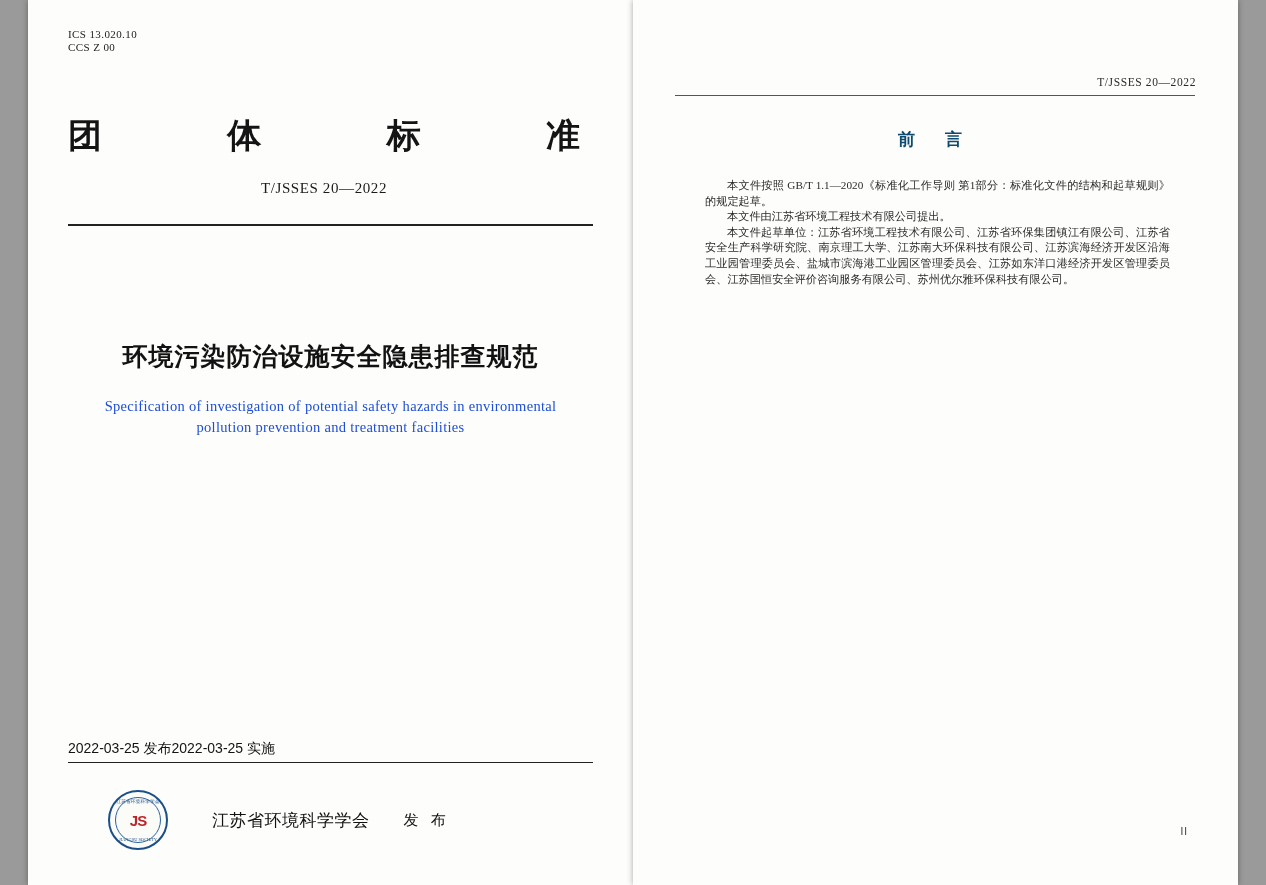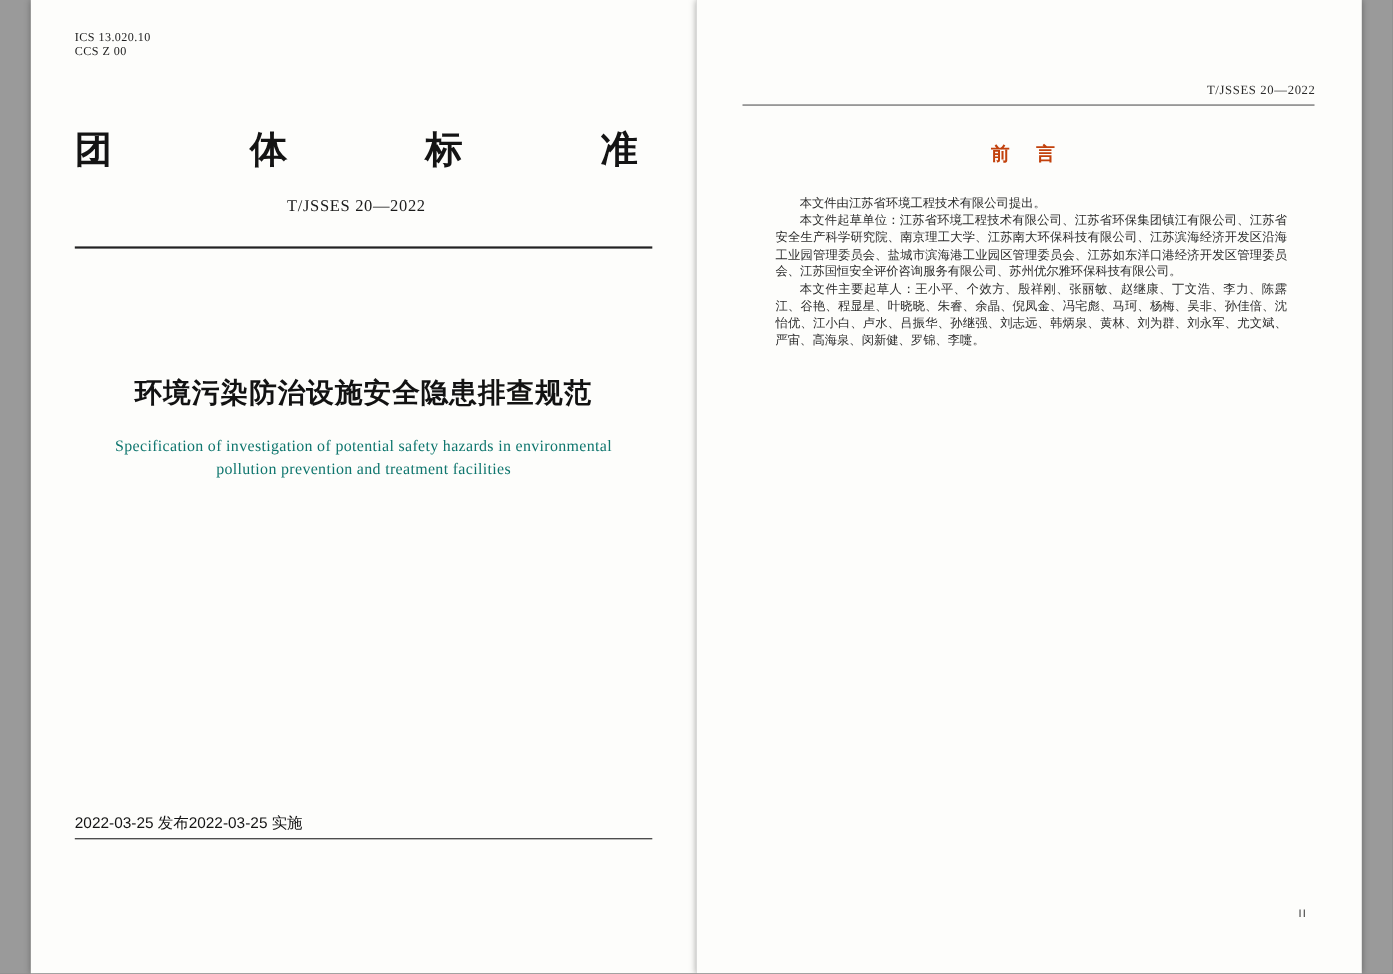--- a/index.html
+++ b/index.html
@@ -22,20 +22,21 @@
   .page {
     position: absolute;
     top: 0;
     height: 885px;
     background: #fdfdfb;
     box-shadow: 0 0 6px rgba(0,0,0,0.35);
   }
   .page-left {
     left: 28px;
     width: 605px;
+    padding-left: 33px;
   }
   .page-right {
     left: 633px;
     width: 605px;
   }
   
   .ics-block {
     position: absolute;
     left: 40px;
     top: 28px;
@@ -89,21 +90,21 @@
   }
   .title-en {
     position: absolute;
     left: 60px;
     top: 396px;
     width: 485px;
     text-align: center;
     font-family: "Liberation Serif", serif;
     font-size: 14.5px;
     line-height: 21px;
-    color: #0f766e;
+    color: #1d4ed8;
     letter-spacing: 0.3px;
   }
   .rule-bottom {
     position: absolute;
     left: 40px;
     top: 762px;
     width: 525px;
     border-top: 1.6px solid #222;
   }
   .date-row {
@@ -200,25 +201,25 @@
     top: 95px;
     width: 520px;
     border-top: 0.8px solid #555;
   }
   .preface-title {
     position: absolute;
     left: 42px;
     top: 128px;
     width: 520px;
     text-align: center;
-    font-family: Liberation Serif, serif;
+    font-family: Liberation Mono, monospace;
     font-weight: bold;
     font-size: 17px;
     letter-spacing: 10px;
-    color: #c2410c;
+    color: #0c4a6e;
   }
   .preface-body {
     position: absolute;
     left: 72px;
     top: 178px;
     width: 465px;
     font-family: "Liberation Serif", serif;
     font-size: 11.2px;
     line-height: 15.6px;
     color: #2b2b2b;
@@ -267,33 +268,42 @@
       <div>Specification of investigation of potential safety hazards in environmental</div>
       <div>pollution prevention and treatment facilities</div>
     </div>
 
     <div class="date-row">
       <span>2022-03-25 发布</span>
       <span>2022-03-25 实施</span>
     </div>
     <div class="rule-bottom"></div>
 
+    <div class="publisher-row">
+      <div class="emblem">
+        <div class="em-top">江苏省环境科学学会</div>
+        <div class="em-core">JS</div>
+        <div class="em-bottom">JIANGSU SOCIETY</div>
+      </div>
+      <div class="pub-name">江苏省环境科学学会</div>
+      <div class="pub-verb">发 布</div>
+    </div>
 
   </div>
 
   <div class="page page-right">
 
     <div class="running-head">T/JSSES 20—2022</div>
     <div class="head-rule"></div>
 
     <div class="preface-title">前 言</div>
 
     <div class="preface-body">
+      <p>本文件按照 GB/T 1.1—2020《标准化工作导则 第1部分：标准化文件的结构和起草规则》的规定起草。</p>
       <p>本文件由江苏省环境工程技术有限公司提出。</p>
       <p>本文件起草单位：江苏省环境工程技术有限公司、江苏省环保集团镇江有限公司、江苏省安全生产科学研究院、南京理工大学、江苏南大环保科技有限公司、江苏滨海经济开发区沿海工业园管理委员会、盐城市滨海港工业园区管理委员会、江苏如东洋口港经济开发区管理委员会、江苏国恒安全评价咨询服务有限公司、苏州优尔雅环保科技有限公司。</p>
-      <p>本文件主要起草人：王小平、个效方、殷祥刚、张丽敏、赵继康、丁文浩、李力、陈露江、谷艳、程显星、叶晓晓、朱睿、余晶、倪凤金、冯宅彪、马珂、杨梅、吴非、孙佳倍、沈怡优、江小白、卢水、吕振华、孙继强、刘志远、韩炳泉、黄林、刘为群、刘永军、尤文斌、严宙、高海泉、闵新健、罗锦、李嚏。</p>
     </div>
 
     <div class="folio">II</div>
 
   </div>
 
 </div>
 
 </body></html>

